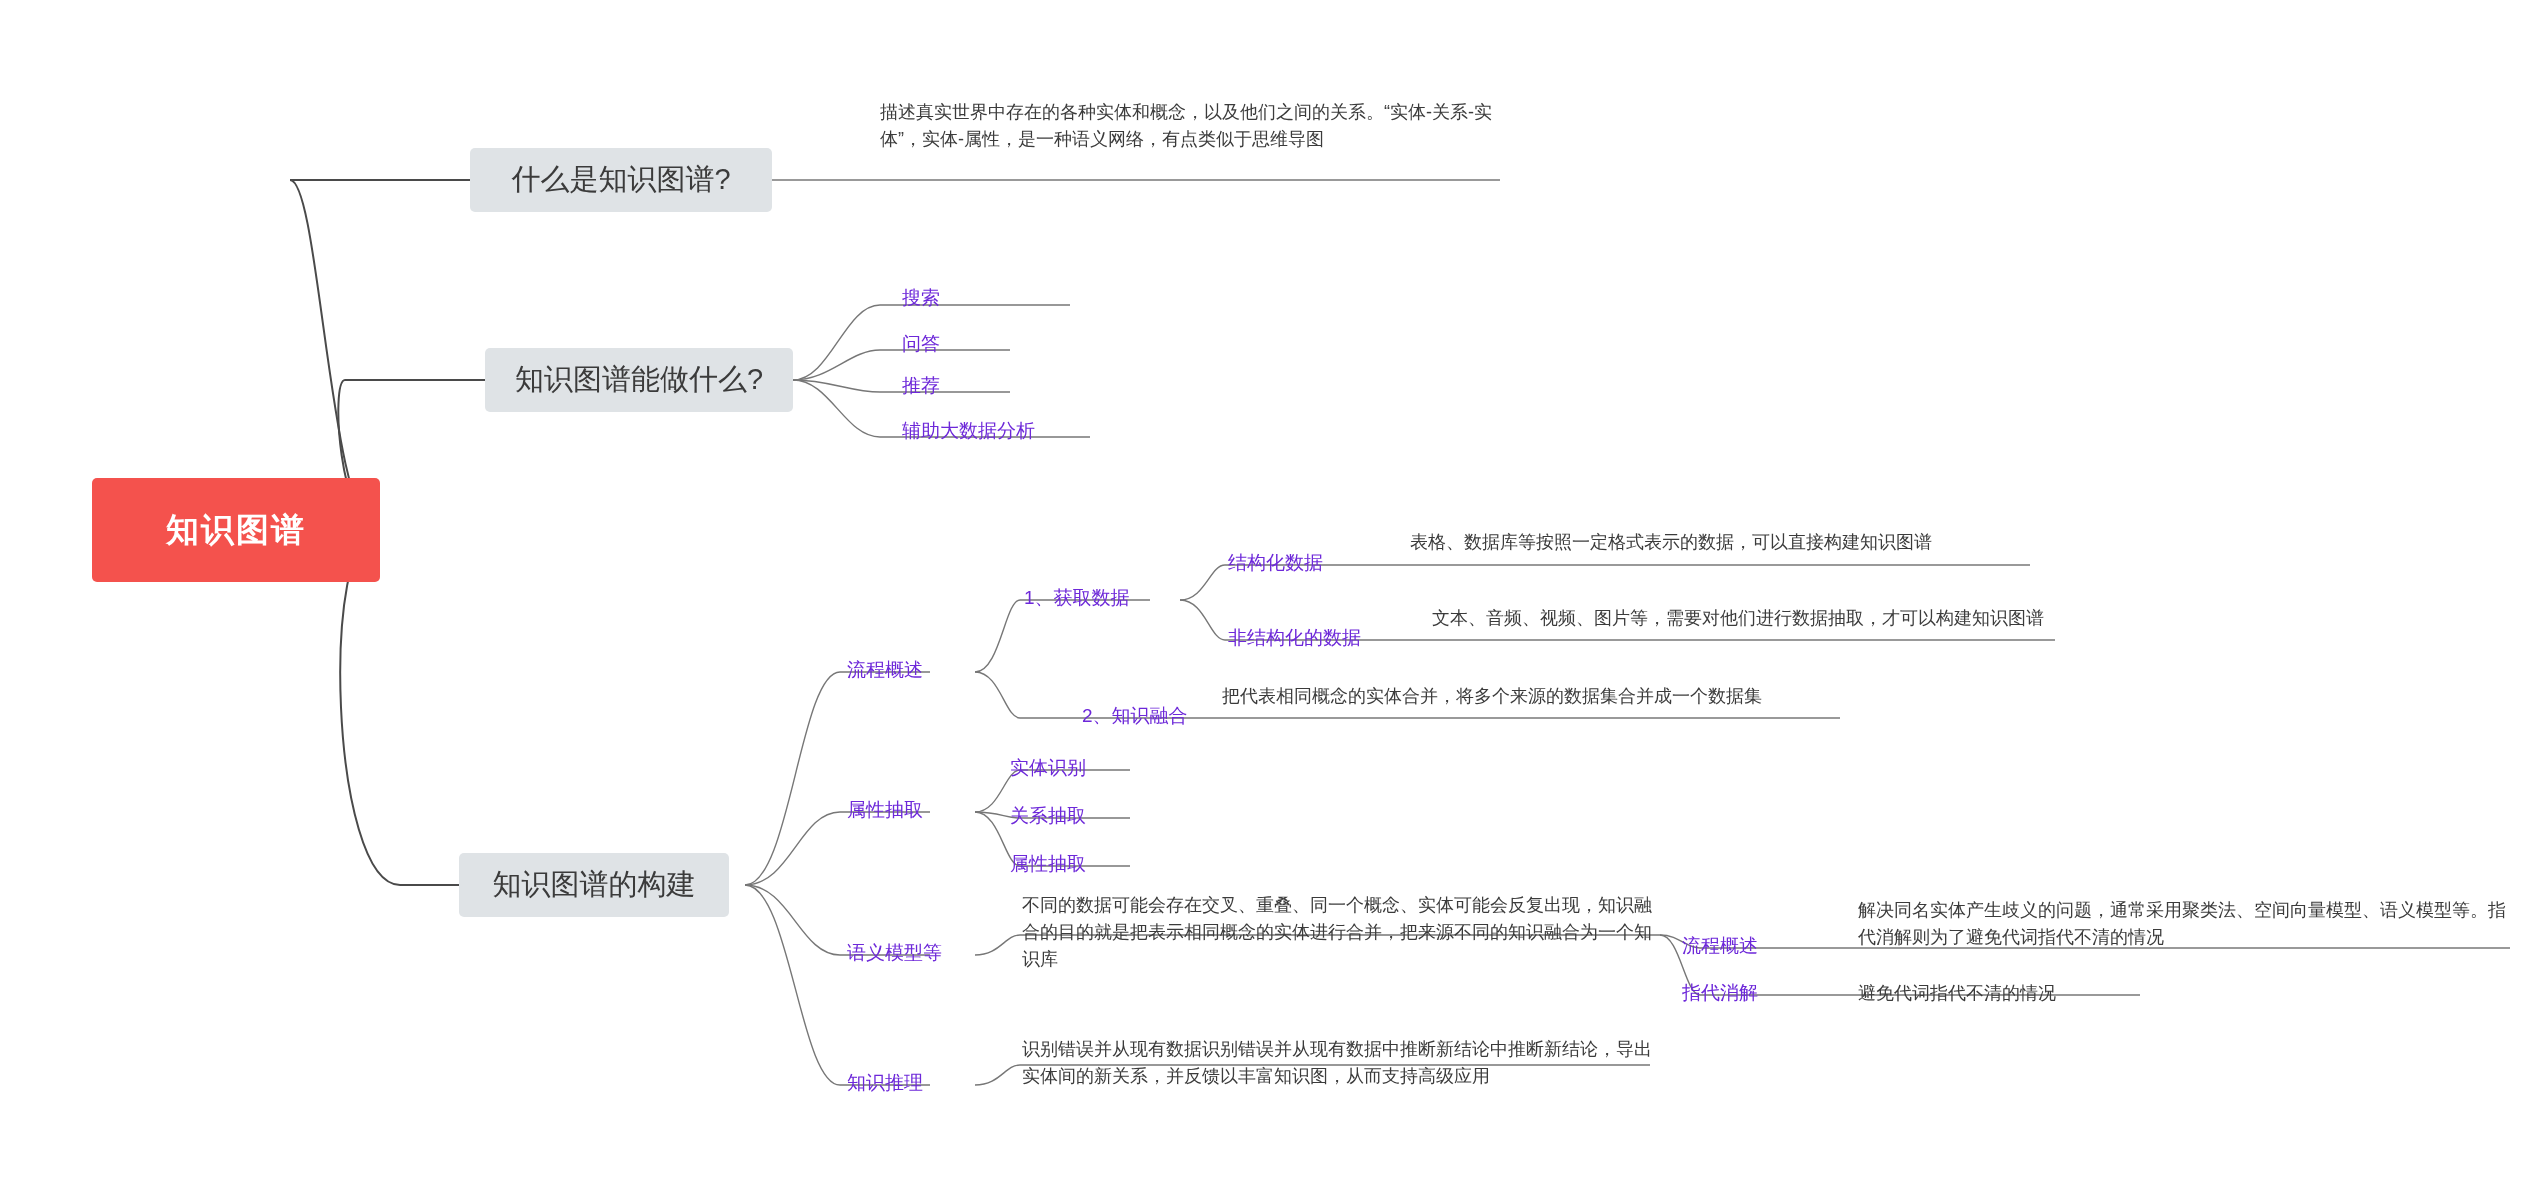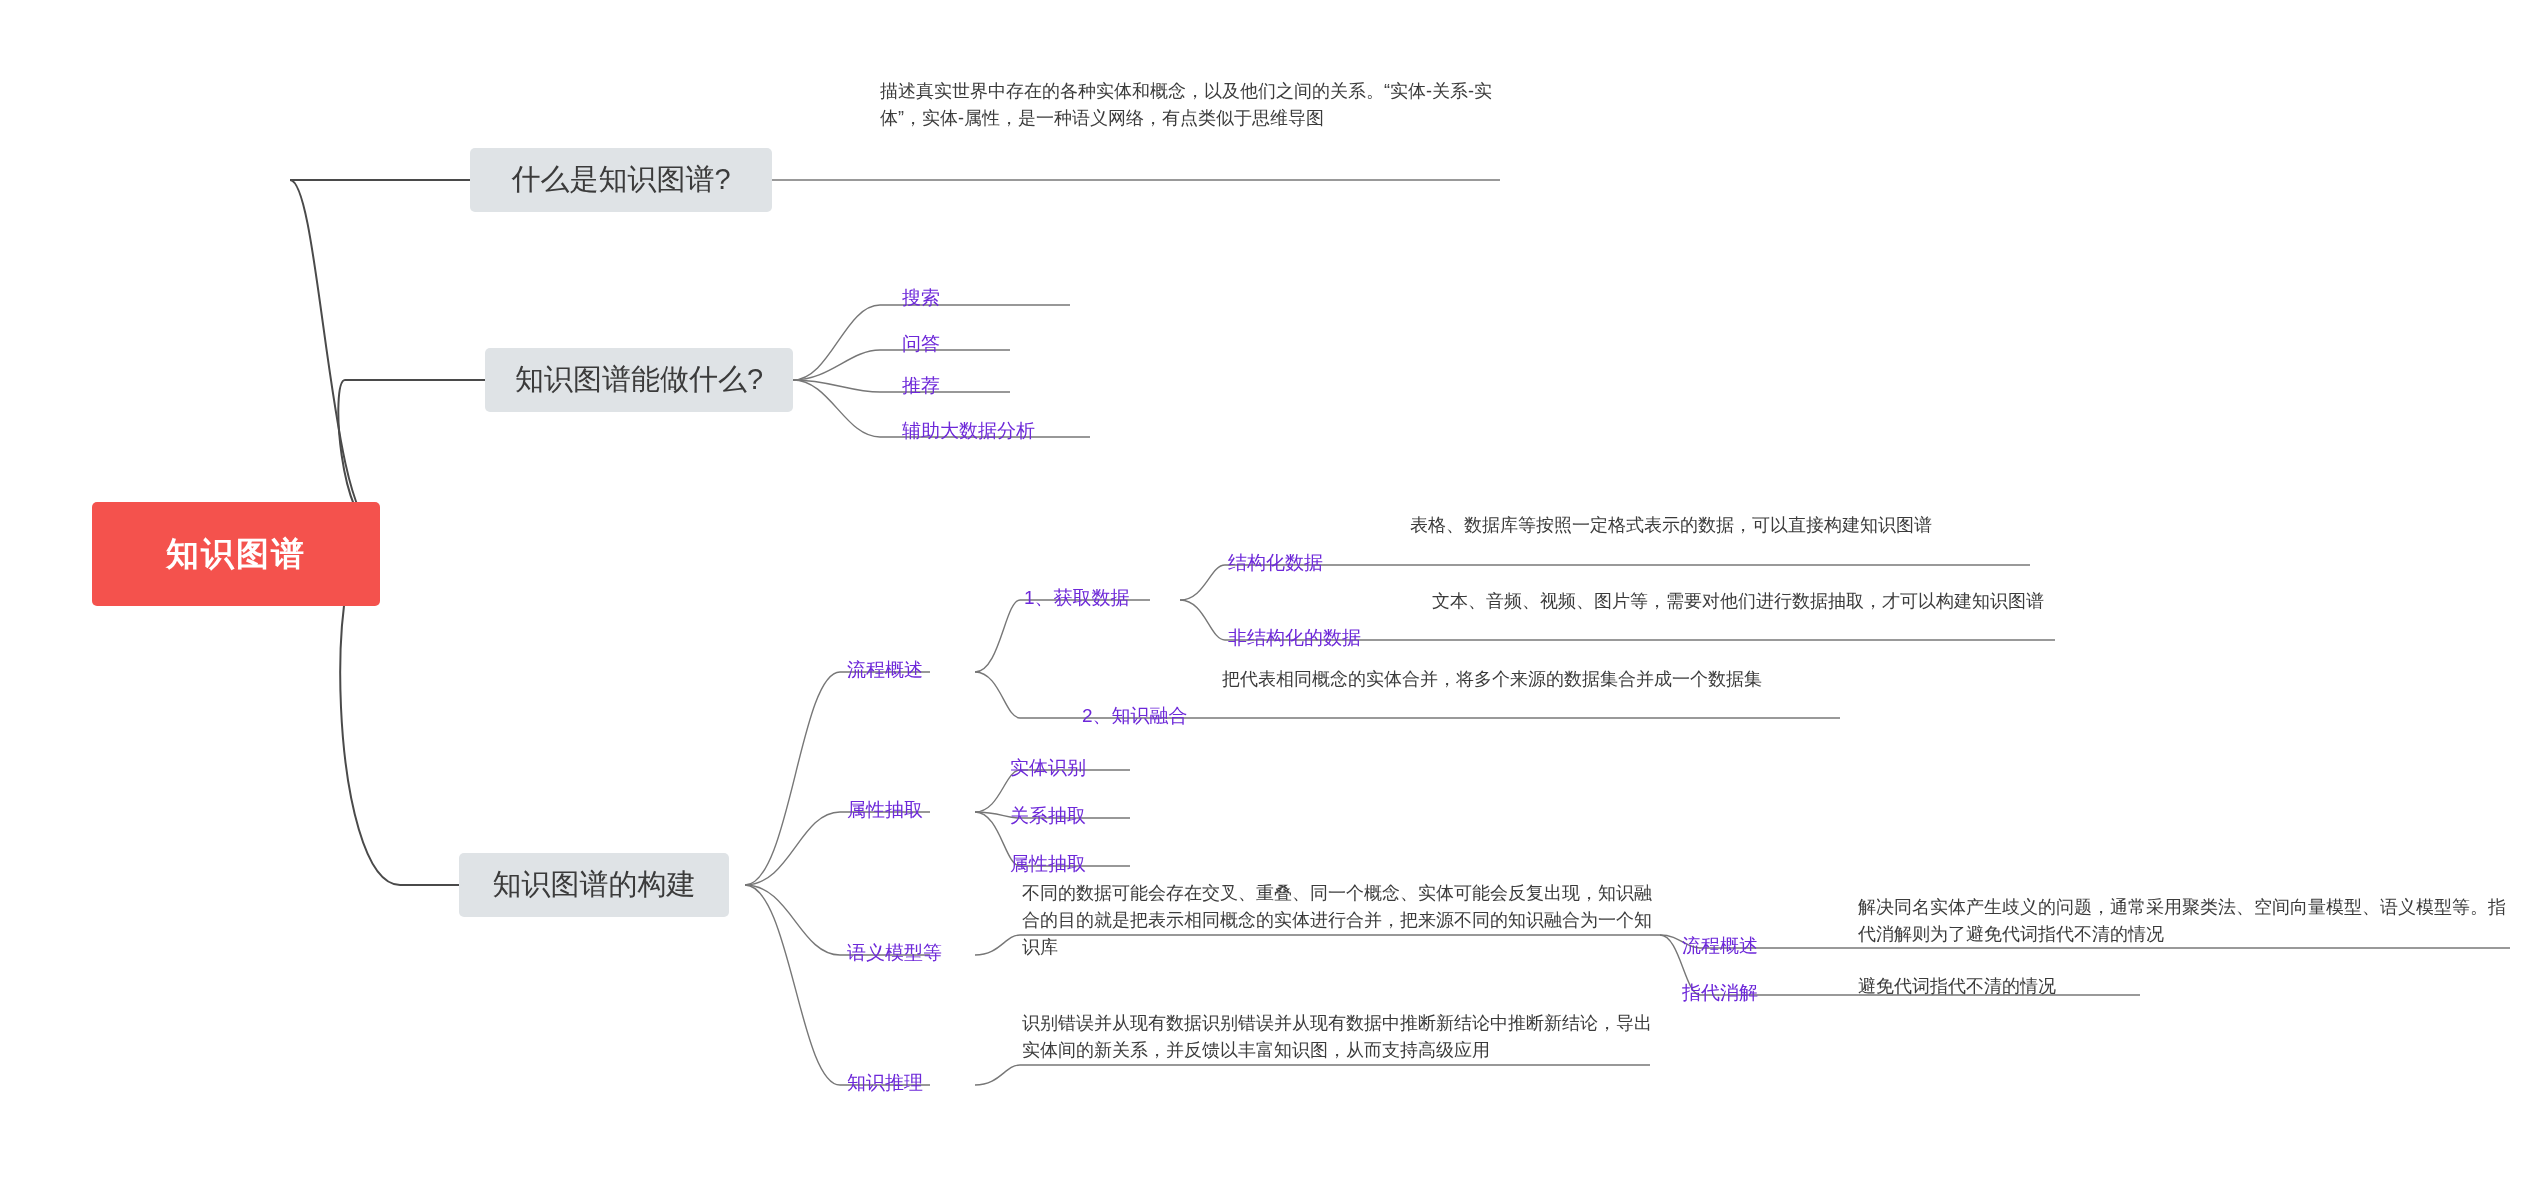--- a/index.html
+++ b/index.html
@@ -35,21 +35,20 @@
   .root {
     background: #f4524d;
     color: #ffffff;
     font-size: 33px;
     font-weight: bold;
     border-radius: 5px;
     display: flex;
     align-items: center;
     justify-content: center;
     letter-spacing: 2px;
-    margin-top: 24px;
   }
   
   .lvl1 {
     background: #dfe3e6;
     color: #3b3b3b;
     font-size: 29px;
     border-radius: 5px;
     display: flex;
     align-items: center;
     justify-content: center;
@@ -66,21 +65,21 @@
   }
   
   .lvl3 {
     font-size: 18px;
     color: #3b3b3b;
     display: flex;
     align-items: center;
     line-height: 1.5;
   }
   .lvl3.multiline {
-    align-items: flex-start;
+    align-items: center;
   }
 </style>
 </head>
 <body>
 
 <div id="canvas">
 
   <svg class="links" viewBox="0 0 2539 1177" xmlns="http://www.w3.org/2000/svg">
     <g fill="none" stroke="#4a4a4a" stroke-width="2">
 

